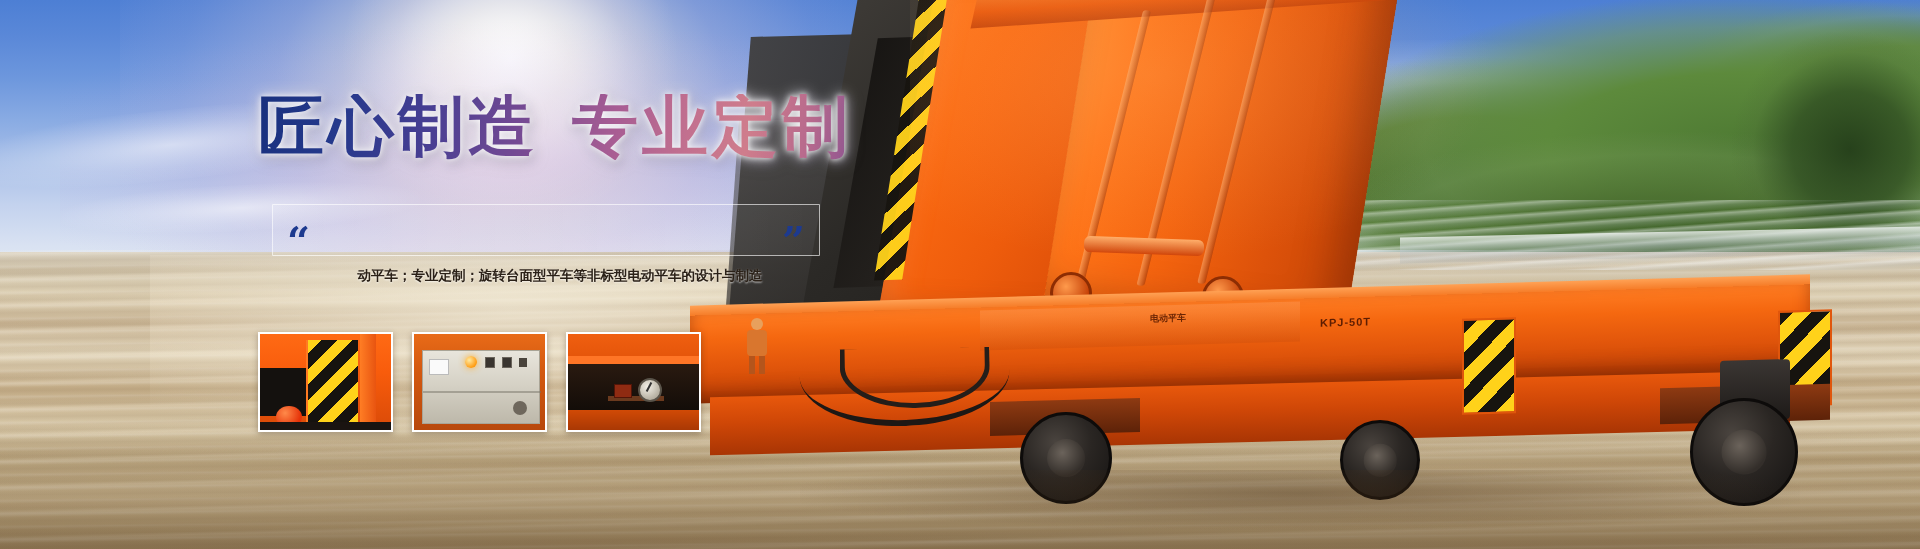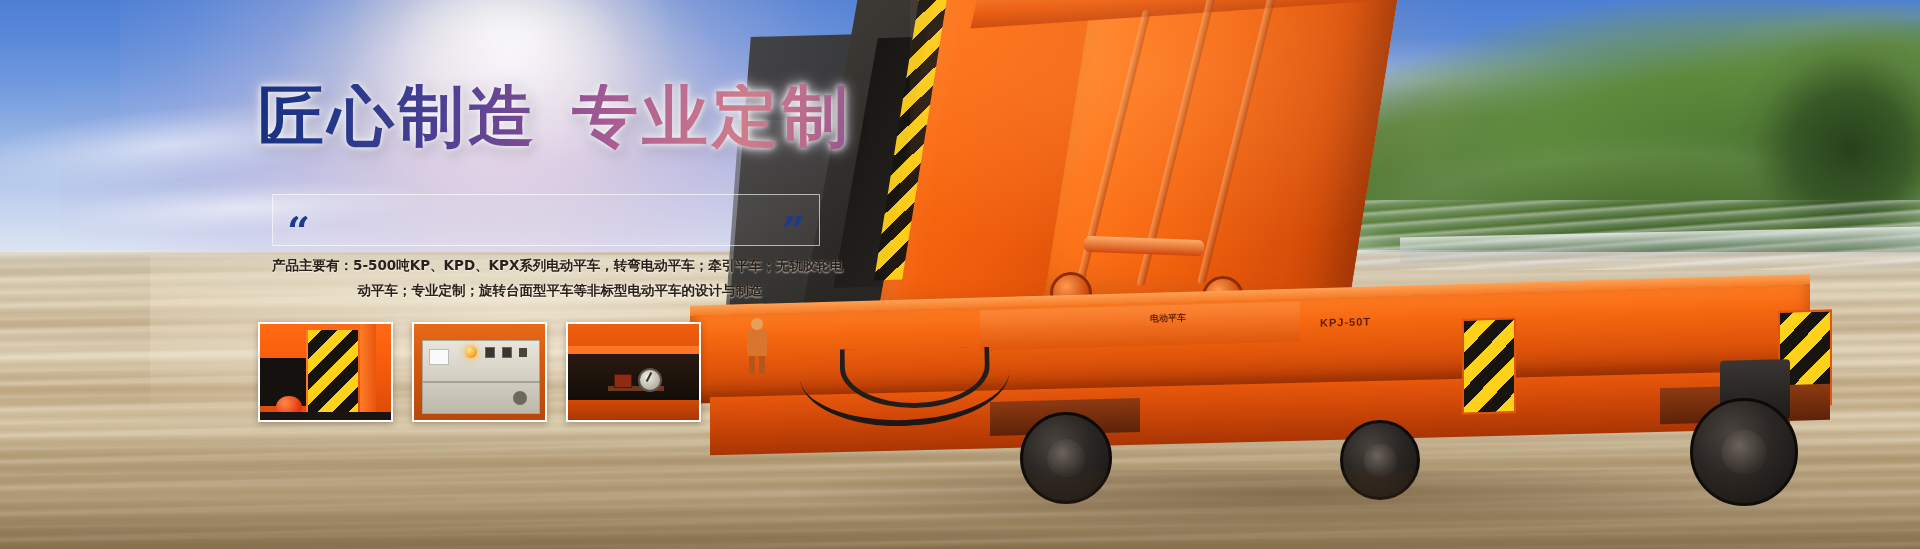--- a/index.html
+++ b/index.html
@@ -142,21 +142,21 @@
       rgba(255,255,255,0.0) 12px);
     opacity:.8;
   }
   .rail2 {
     position:absolute; left:1400px; top:232px; width:520px; height:26px;
     background:linear-gradient(180deg, rgba(250,252,253,0.75) 0%, rgba(190,200,205,0.45) 50%, rgba(140,150,155,0.15) 100%);
     transform:skewY(-1.2deg);
   }
 
   
-  .textblock { position:absolute; left:0; top:8px; width:1100px; height:340px; }
+  .textblock { position:absolute; left:0; top:18px; width:1100px; height:340px; }
 
   .headline {
     position:absolute; left:258px; top:76px;
     font-size:66px; font-weight:bold; letter-spacing:4px;
     line-height:1;
     font-family:"DejaVu Sans","Liberation Sans",sans-serif;
     background:linear-gradient(100deg,
       #19307e 0%,
       #25398c 14%,
       #4a3f93 30%,
@@ -523,21 +523,20 @@
     <div class="headline">
       <span>匠心制造</span><span class="gap"></span><span>专业定制</span>
     </div>
 
     <div class="subwrap">
       <span class="quote-open">“</span>
       <span class="quote-close">”</span>
     </div>
 
     <div class="desc">
-      <div class="l1">产品主要有：5-500吨KP、KPD、KPX系列电动平车，转弯电动平车；牵引平车；无轨胶轮电</div>
       <div class="l2">动平车；专业定制；旋转台面型平车等非标型电动平车的设计与制造</div>
     </div>
 
     <div class="thumbs">
       <div class="thumb t1">
         <div class="dark-gap"></div>
         <div class="hazard"></div>
         <div class="post"></div>
         <div class="ball"></div>
         <div class="floor"></div>

